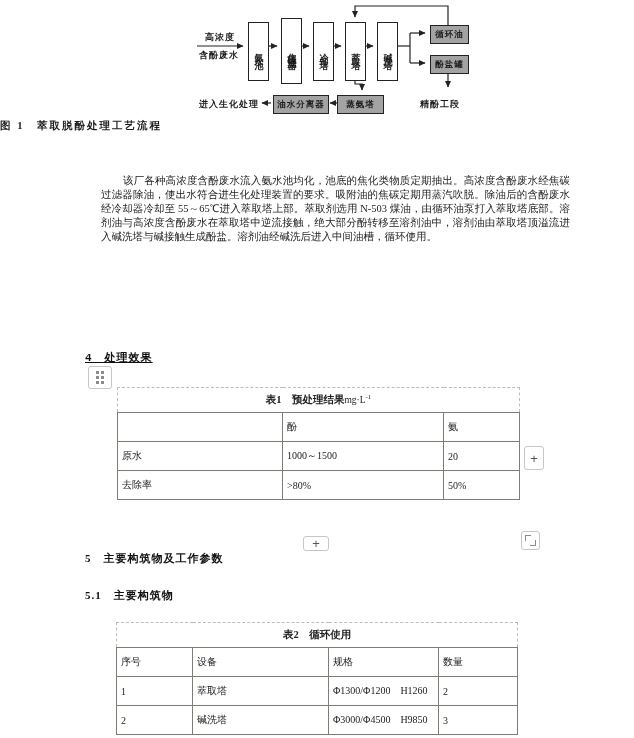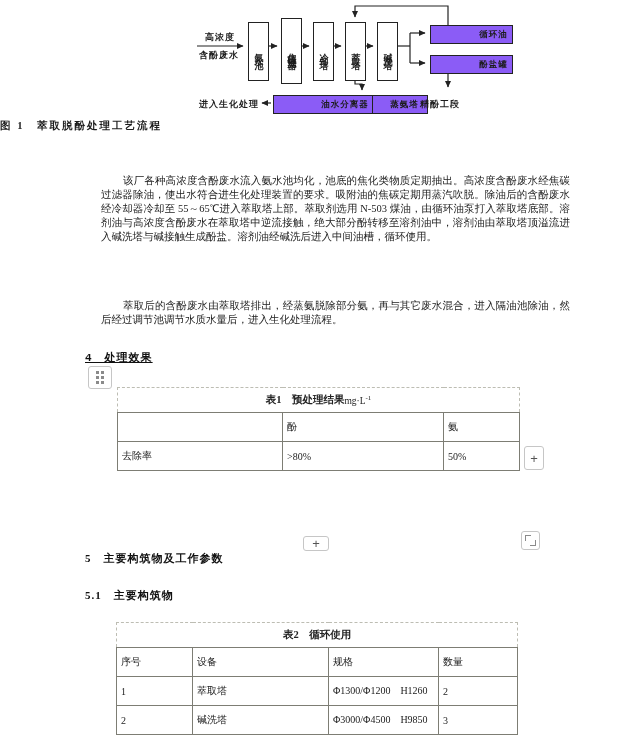--- a/index.html
+++ b/index.html
@@ -6,40 +6,40 @@
   .page{position:relative;width:634px;height:738px;background:#fff;overflow:hidden;
         font-family:"Liberation Serif",serif;color:#1c1c1c;}
   
   .diagram{position:absolute;left:0;top:0;width:514px;height:145px;}
   .flow-svg{position:absolute;left:0;top:0;width:634px;height:145px;}
   .vbox{position:absolute;border:1.5px solid #222;background:#fff;
         display:flex;align-items:center;justify-content:center;
         writing-mode:vertical-rl;text-orientation:upright;
         font-size:9px;font-weight:bold;letter-spacing:4px;line-height:1;}
   .vbox.tall{letter-spacing:2px;}
-  .hbox{position:absolute;border:1.5px solid #222;background:#8b5cf6;
+  .hbox{position:absolute;border:1.5px solid #222;background:#a3a3a3;
         display:flex;align-items:center;justify-content:center;
-        font-size:8.5px;font-weight:bold;letter-spacing:1px;padding-left:44px;}
+        font-size:8.5px;font-weight:bold;letter-spacing:1px;}
   .flow-label{position:absolute;font-size:9px;font-weight:bold;letter-spacing:1px;white-space:nowrap;}
   .fig-caption{position:absolute;left:0;top:119px;width:634px;
         font-size:10.5px;font-weight:bold;letter-spacing:2px;}
   
   .body-text{position:absolute;left:85px;width:469px;margin:16px;
         font-size:10.5px;line-height:14px;text-align:justify;text-indent:22px;color:#222;}
   .heading{position:absolute;left:85px;margin:0;font-size:11px;font-weight:bold;
         letter-spacing:1px;color:#111;}
   .heading.u{text-decoration:underline;}
   
   table.doc{position:absolute;border-collapse:collapse;table-layout:fixed;
         font-size:10px;color:#222;}
   table.doc td{border:1px solid #7d7d74;padding:0 4px;height:28px;vertical-align:middle;
         overflow:hidden;white-space:nowrap;}
   table.doc td.cap{border:1px dashed #bdbdb3;border-bottom:1px solid #7d7d74;height:24px;
         text-align:center;font-weight:bold;font-size:10.5px;padding:0;}
-  .cap-inner{display:flex;justify-content:center;align-items:center;}
+  .cap-inner{display:flex;justify-content:center;align-items:flex-start;}
   .cap-unit{font-weight:normal;font-size:9.5px;font-family:"Liberation Serif",serif;}
   .cap-unit sup{font-size:7px;}
   
   .ed-btn{position:absolute;background:#fff;border:1px solid #c6c6c6;border-radius:3px;
         display:flex;align-items:center;justify-content:center;padding:0;
         font-family:"Liberation Sans",sans-serif;color:#555;cursor:pointer;box-sizing:border-box;}
   .plus{font-size:13px;line-height:1;font-weight:400;}
   .dots{display:grid;grid-template-columns:repeat(2,3px);grid-auto-rows:3px;gap:2px;}
   .dots i{width:2.5px;height:2.5px;background:#8a8a8a;}
   .rz{position:relative;width:100%;height:100%;}
@@ -91,21 +91,20 @@
     <div class="hbox" style="left:337px;top:95px;width:45px;height:17px;">蒸氨塔</div>
     <div class="hbox" style="left:273px;top:95px;width:54px;height:17px;">油水分离器</div>
 
     <div class="flow-label" style="left:199px;top:98px;">进入生化处理</div>
     <div class="flow-label" style="left:420px;top:98px;">精酚工段</div>
 
     <div class="fig-caption">图 1　萃取脱酚处理工艺流程</div>
   </div>
 
   <p class="body-text" style="top:158px;">该厂各种高浓度含酚废水流入氨水池均化，池底的焦化类物质定期抽出。高浓度含酚废水经焦碳过滤器除油，使出水符合进生化处理装置的要求。吸附油的焦碳定期用蒸汽吹脱。除油后的含酚废水经冷却器冷却至 55～65℃进入萃取塔上部。萃取剂选用 N-503 煤油，由循环油泵打入萃取塔底部。溶剂油与高浓度含酚废水在萃取塔中逆流接触，绝大部分酚转移至溶剂油中，溶剂油由萃取塔顶溢流进入碱洗塔与碱接触生成酚盐。溶剂油经碱洗后进入中间油槽，循环使用。</p>
-  <p class="body-text" style="top:283px;">萃取后的含酚废水由萃取塔排出，经蒸氨脱除部分氨，再与其它废水混合，进入隔油池除油，然后经过调节池调节水质水量后，进入生化处理流程。</p>
 
   <h3 class="heading u" style="top:350px;font-family:Liberation Mono, monospace;">4　处理效果</h3>
 
   <button class="ed-btn" style="left:88px;top:366px;width:24px;height:23px;">
     <span class="dots">
         <i></i>
         <i></i>
         <i></i>
         <i></i>
         <i></i>
@@ -125,20 +124,25 @@
         <span class="cap-inner">
           <span>表1　预处理结果</span>
           <span class="cap-unit"><span>mg·L</span><sup>-1</sup></span>
         </span>
       </td>
     </tr>
     <tr>
       <td></td>
       <td>酚</td>
       <td>氨</td>
+    </tr>
+    <tr>
+      <td>原水</td>
+      <td>1000～1500</td>
+      <td>20</td>
     </tr>
     <tr>
       <td>去除率</td>
       <td>&gt;80%</td>
       <td>50%</td>
     </tr>
   </tbody>
     </table>
 
   <button class="ed-btn plus" style="left:524px;top:446px;width:20px;height:24px;">+</button>

